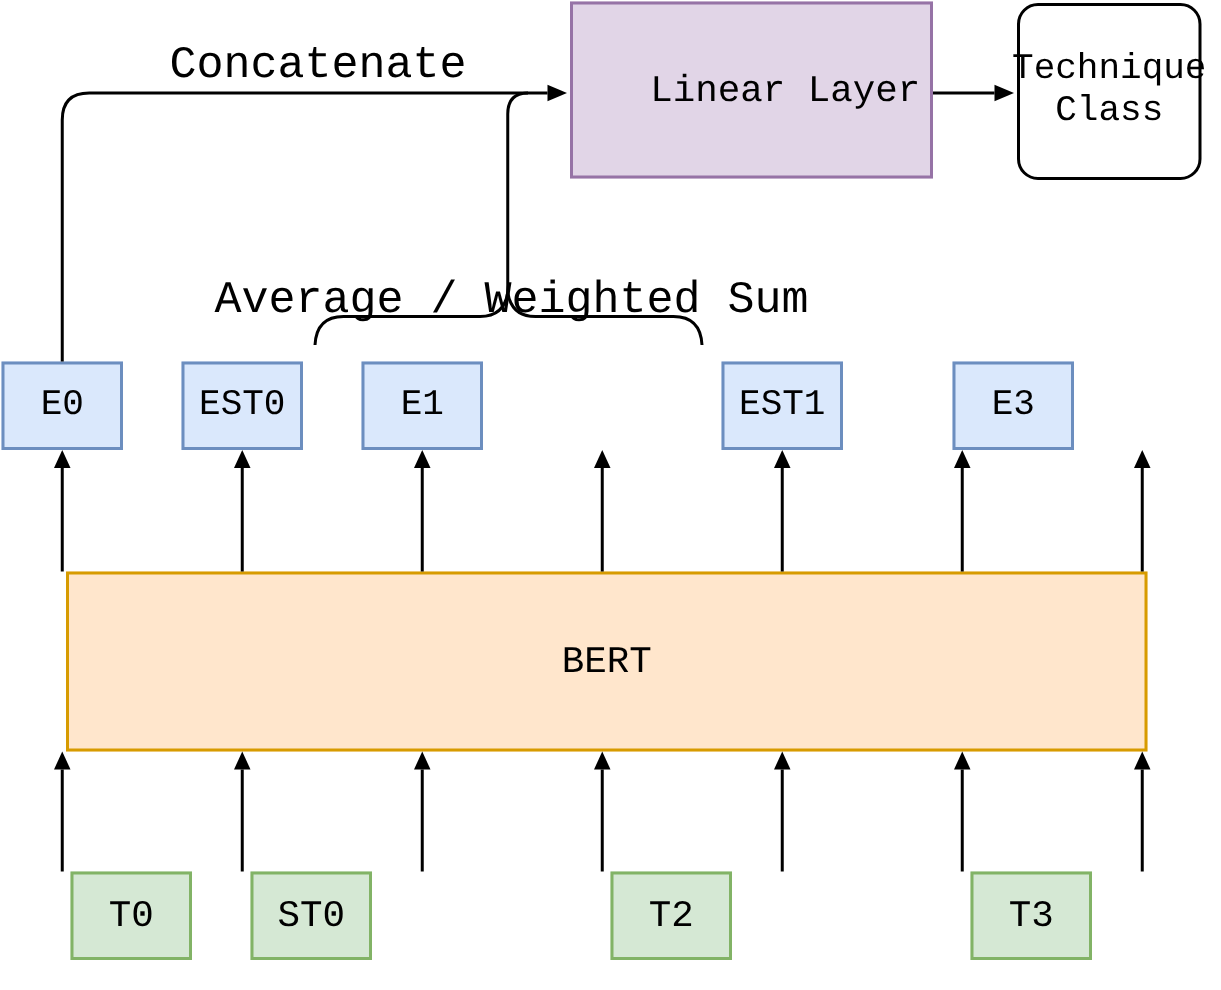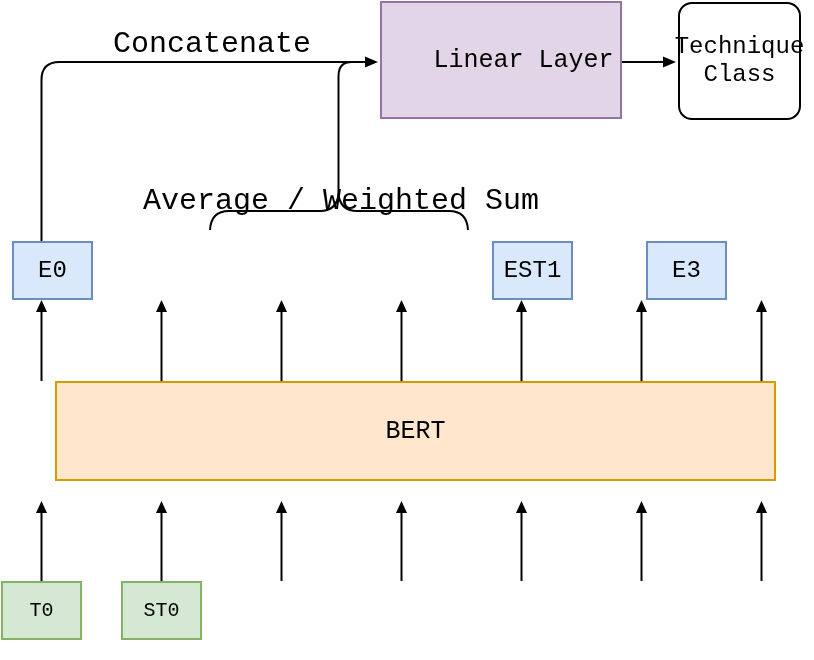--- a/index.html
+++ b/index.html
@@ -27,32 +27,32 @@
     text-align: center;
     color: #000000;
     z-index: 2;
   }
   .emb-box {
     top: 241px;
     width: 81px; height: 59px;
     background: #DAE8FC;
     border: 2px solid #6C8EBF;
     font-size: 24px;
-    margin-left: 11px;
   }
   .tok-box {
     top: 581px;
     width: 81px; height: 59px;
     background: #D5E8D4;
     border: 2px solid #82B366;
-    font-size: 20px;
+    font-size: 25px;
+    margin-left: 46px;
   }
   .bert-box {
-    left: 55px; top: 381px;
-    width: 721px; height: 100px;
+    left: 44px; top: 381px;
+    width: 721px; height: 120px;
     background: #FFE6CC;
     border: 2px solid #D79B00;
     font-size: 25px;
   }
   .linear-box {
     left: 380px; top: 1px;
     width: 242px; height: 118px;
     background: #E1D5E7;
     border: 2px solid #9673A6;
     font-size: 25px;
@@ -137,21 +137,25 @@
     </g>
   </svg>
 
   <div class="float-label label-concatenate">Concatenate</div>
   <div class="float-label label-aggregation">Average / Weighted Sum</div>
 
   <div class="node-box linear-box">Linear Layer</div>
   <div class="node-box technique-box">Technique Class</div>
 
   <div class="node-box emb-box" style="left:1px">E0</div>
+  <div class="node-box emb-box" style="left:121px">EST0</div>
+  <div class="node-box emb-box" style="left:241px">E1</div>
   <div class="node-box emb-box" style="left:481px">EST1</div>
   <div class="node-box emb-box" style="left:635px">E3</div>
 
   <div class="node-box bert-box">BERT</div>
 
   <div class="node-box tok-box" style="left:1px">T0</div>
   <div class="node-box tok-box" style="left:121px">ST0</div>
+  <div class="node-box tok-box" style="left:361px">T2</div>
+  <div class="node-box tok-box" style="left:601px">T3</div>
 
 </div>
 
 </body></html>

